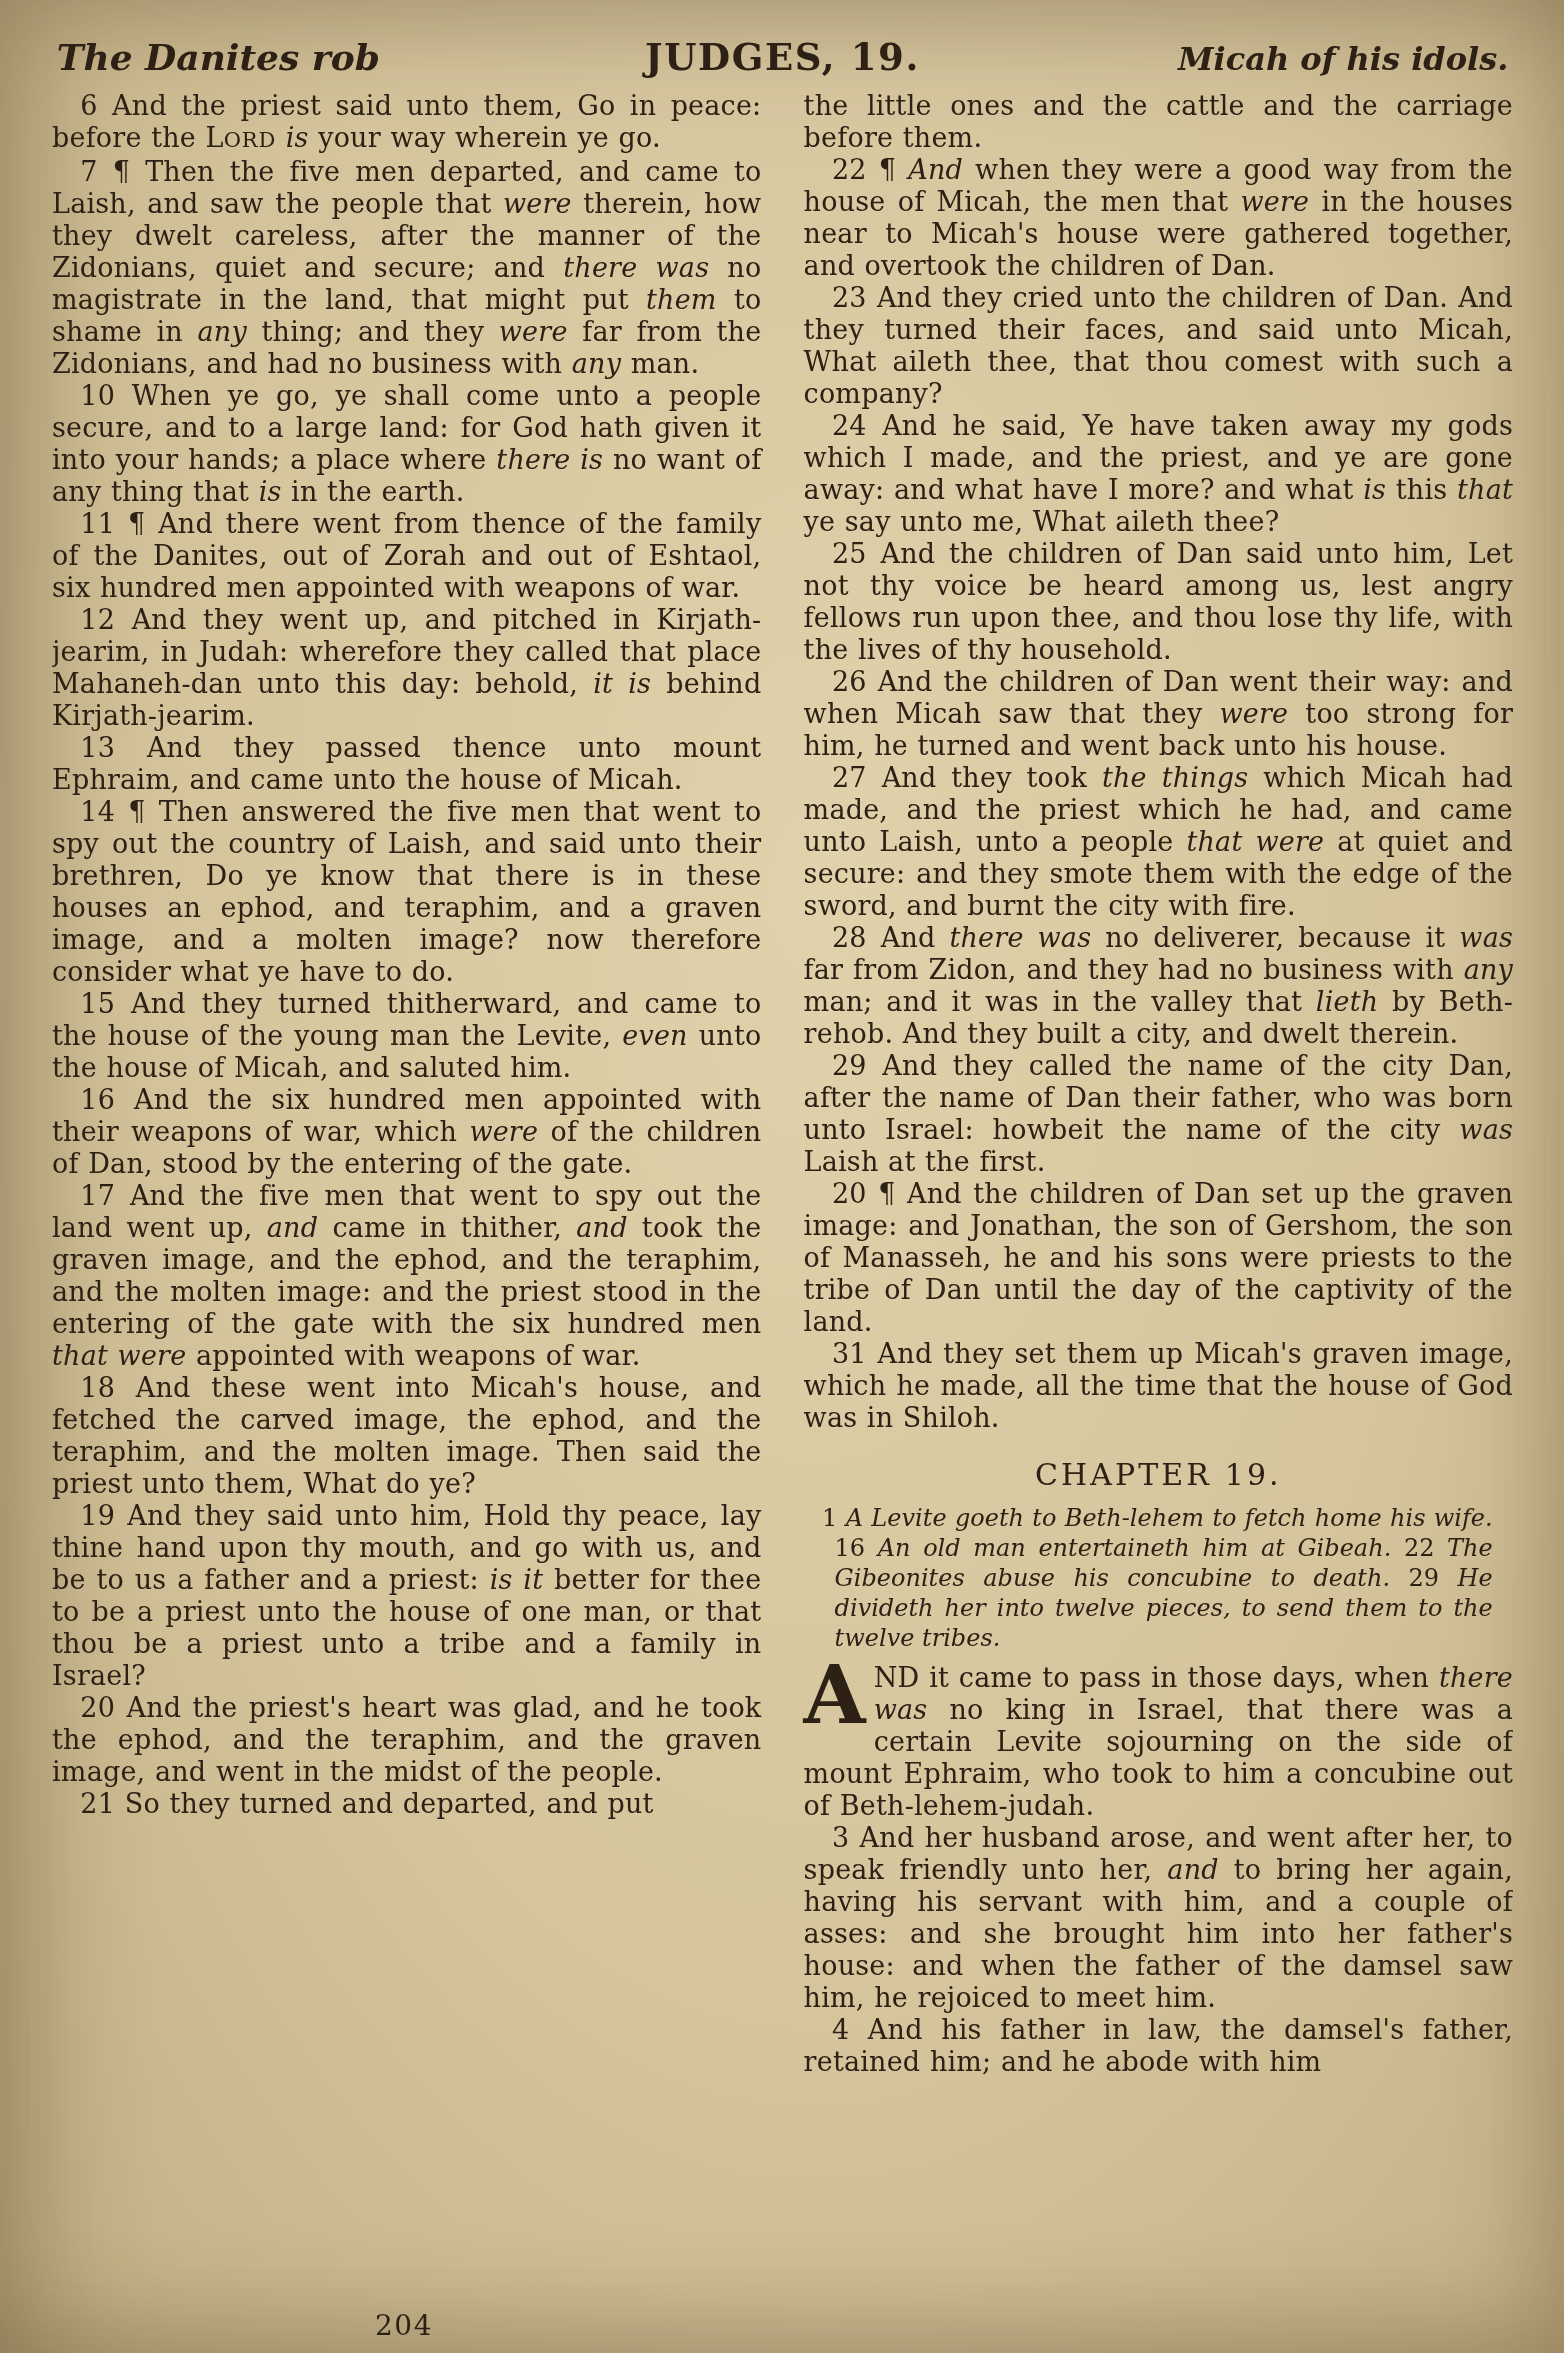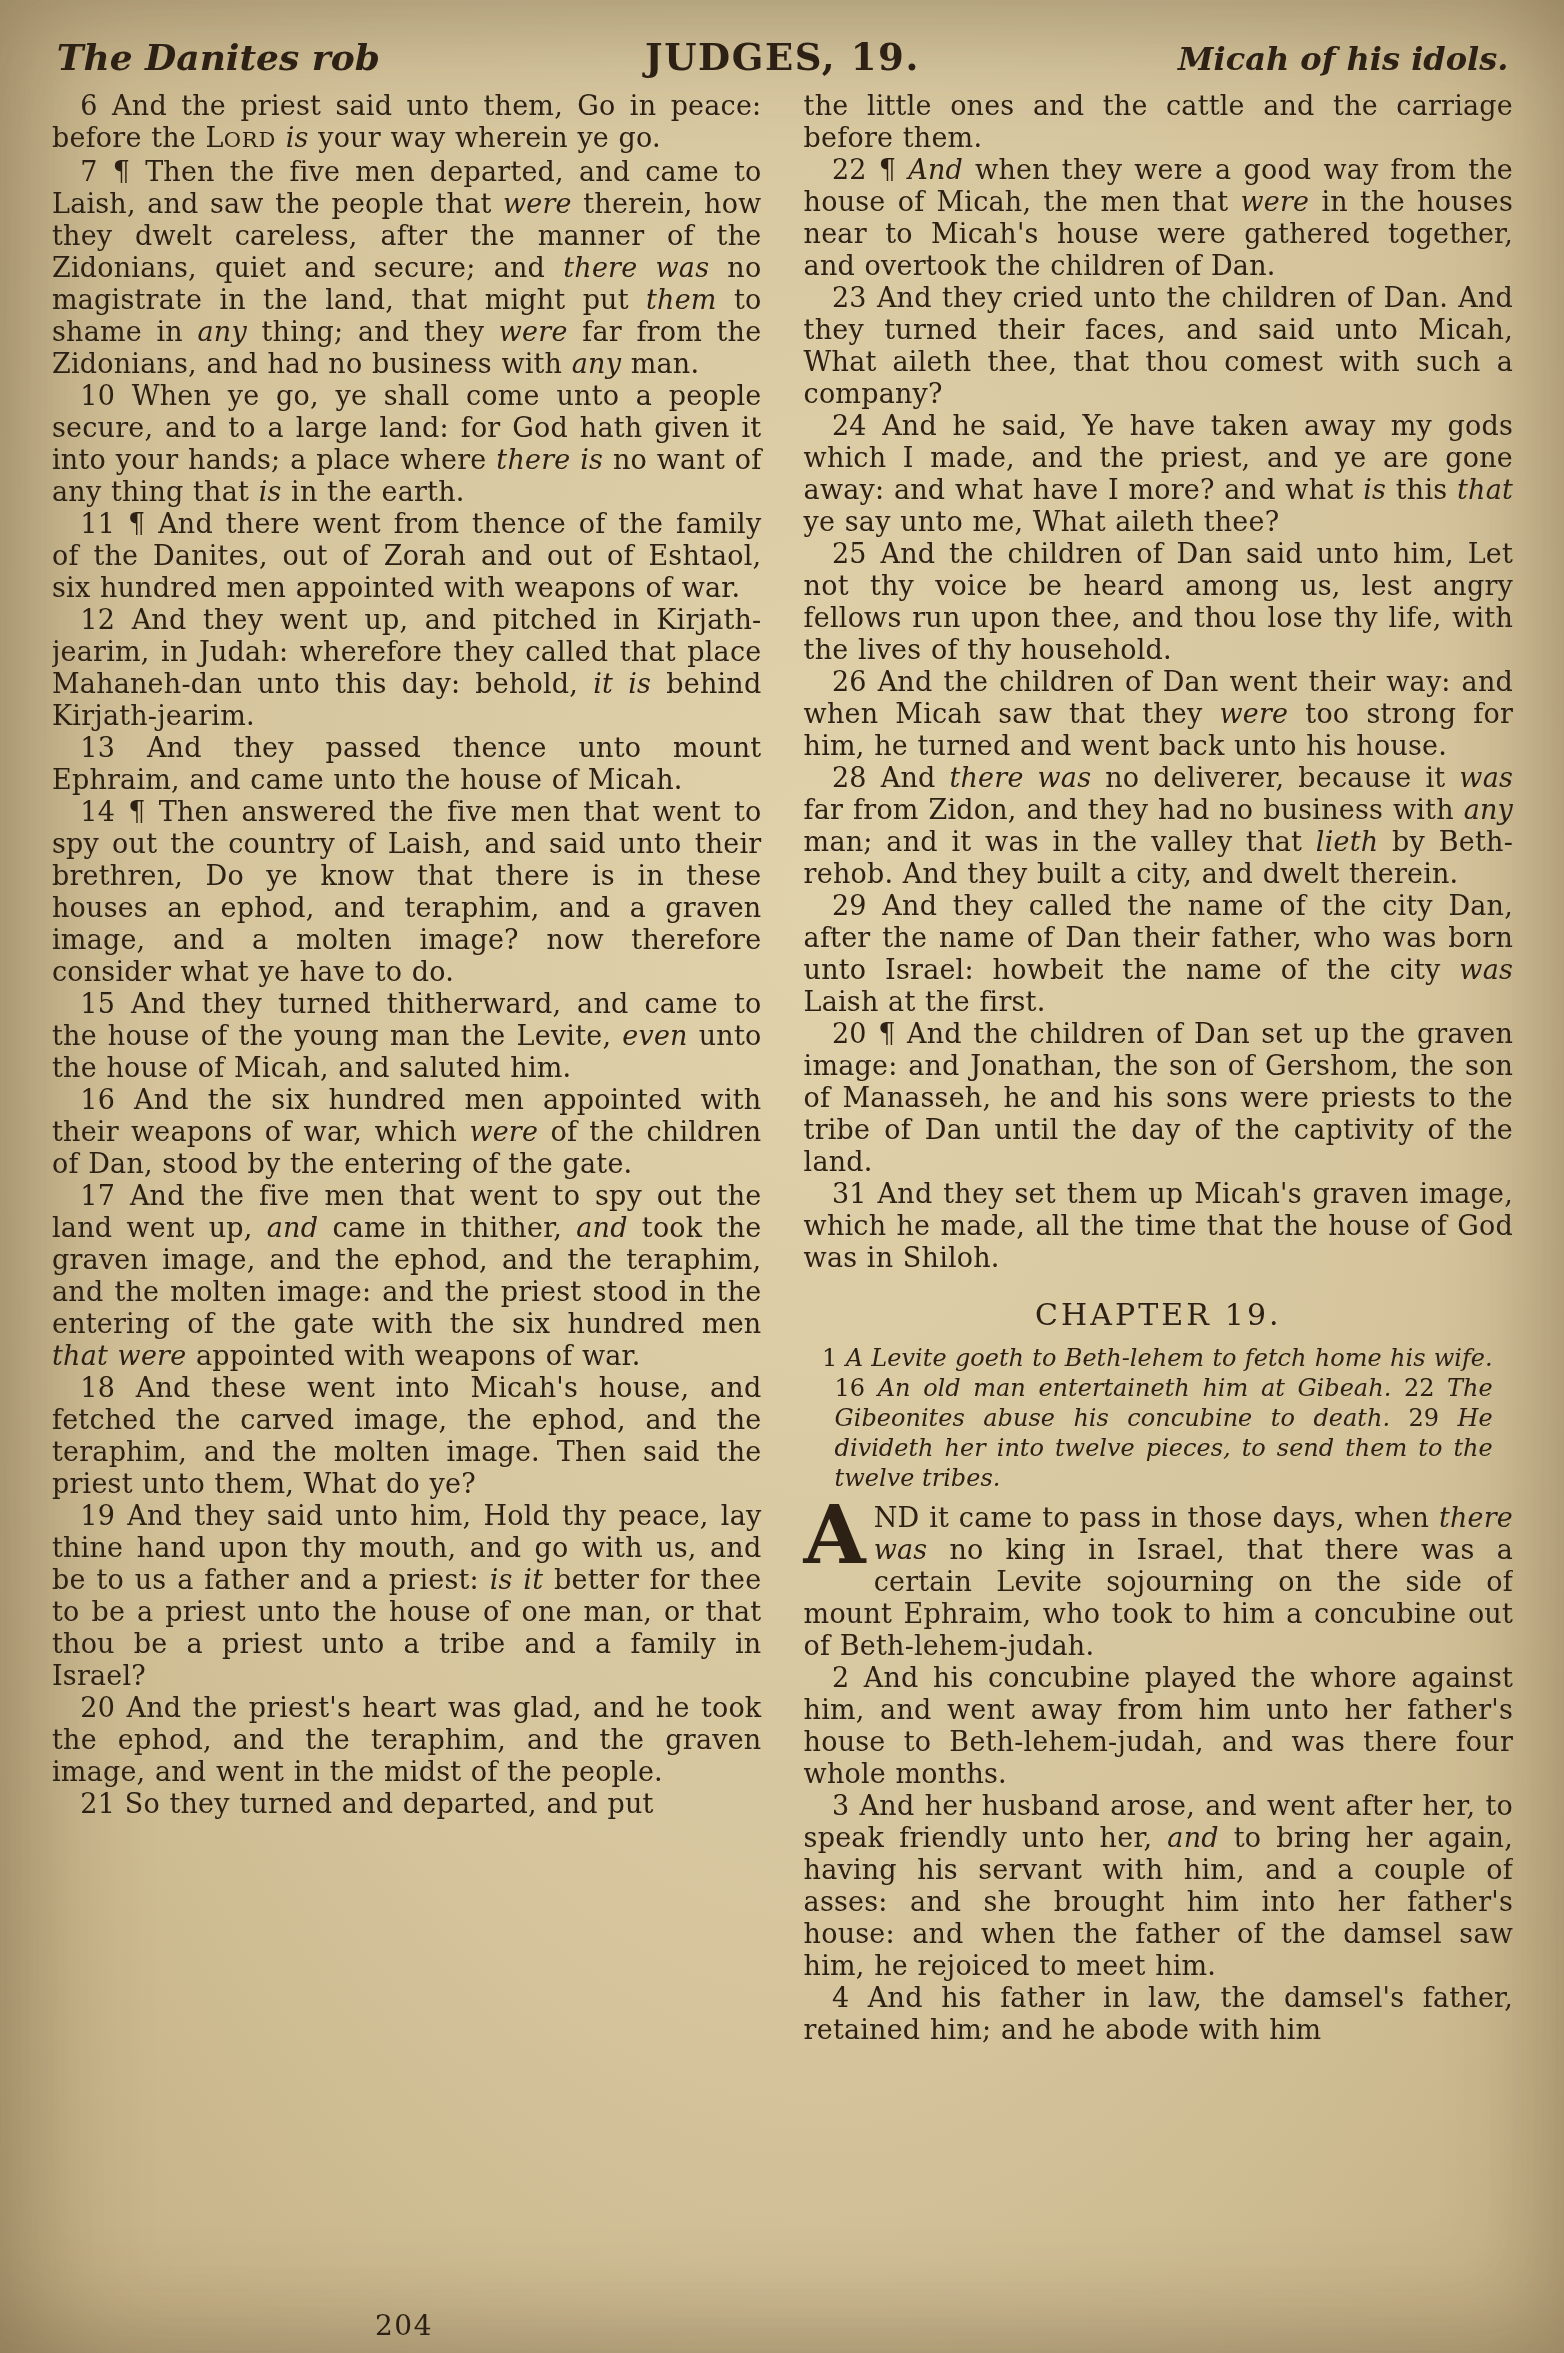--- a/index.html
+++ b/index.html
@@ -122,27 +122,27 @@
         <p class="verse"><span class="vnum">21</span> So they turned and departed, and put</p>
       </div>
     <div class="divider"></div>
     <div class="col col-right" id="col-right">
         <p class="verse continuation">the little ones and the cattle and the carriage before them.</p>
         <p class="verse"><span class="vnum">22</span> ¶ <i>And</i> when they were a good way from the house of Micah, the men that <i>were</i> in the houses near to Micah's house were gathered together, and overtook the children of Dan.</p>
         <p class="verse"><span class="vnum">23</span> And they cried unto the children of Dan. And they turned their faces, and said unto Micah, What aileth thee, that thou comest with such a company?</p>
         <p class="verse"><span class="vnum">24</span> And he said, Ye have taken away my gods which I made, and the priest, and ye are gone away: and what have I more? and what <i>is</i> this <i>that</i> ye say unto me, What aileth thee?</p>
         <p class="verse"><span class="vnum">25</span> And the children of Dan said unto him, Let not thy voice be heard among us, lest angry fellows run upon thee, and thou lose thy life, with the lives of thy household.</p>
         <p class="verse"><span class="vnum">26</span> And the children of Dan went their way: and when Micah saw that they <i>were</i> too strong for him, he turned and went back unto his house.</p>
+        <p class="verse"><span class="vnum">27</span> And they took <i>the things</i> which Micah had made, and the priest which he had, and came unto Laish, unto a people <i>that were</i> at quiet and secure: and they smote them with the edge of the sword, and burnt the city with fire.</p>
         <p class="verse"><span class="vnum">28</span> And <i>there was</i> no deliverer, because it <i>was</i> far from Zidon, and they had no business with <i>any</i> man; and it was in the valley that <i>lieth</i> by Beth-rehob. And they built a city, and dwelt therein.</p>
         <p class="verse"><span class="vnum">29</span> And they called the name of the city Dan, after the name of Dan their father, who was born unto Israel: howbeit the name of the city <i>was</i> Laish at the first.</p>
         <p class="verse"><span class="vnum">20</span> ¶ And the children of Dan set up the graven image: and Jonathan, the son of Gershom, the son of Manasseh, he and his sons were priests to the tribe of Dan until the day of the captivity of the land.</p>
         <p class="verse"><span class="vnum">31</span> And they set them up Micah's graven image, which he made, all the time that the house of God was in Shiloh.</p>
         <h3 class="chapter-heading">CHAPTER 19.</h3>
         <p class="summary"><span class="rm">1</span> A Levite goeth to Beth-lehem to fetch home his wife. <span class="rm">16</span> An old man entertaineth him at Gibeah. <span class="rm">22</span> The Gibeonites abuse his concubine to death. <span class="rm">29</span> He divideth her into twelve pieces, to send them to the twelve tribes.</p>
         <p class="verse dropcap"><span class="initial">A</span>ND it came to pass in those days, when <i>there was</i> no king in Israel, that there was a certain Levite sojourning on the side of mount Ephraim, who took to him a concubine out of Beth-lehem-judah.</p>
-        <p class="verse"><span class="vnum">2</span> And his concubine played the whore against him, and went away from him unto her father's house to Beth-lehem-judah, and was there four whole months.</p>
         <p class="verse"><span class="vnum">3</span> And her husband arose, and went after her, to speak friendly unto her, <i>and</i> to bring her again, having his servant with him, and a couple of asses: and she brought him into her father's house: and when the father of the damsel saw him, he rejoiced to meet him.</p>
         <p class="verse"><span class="vnum">4</span> And his father in law, the damsel's father, retained him; and he abode with him</p>
       </div>
   </div>
   <div class="page-number">204</div>
 </div>
 
 
 </body></html>

